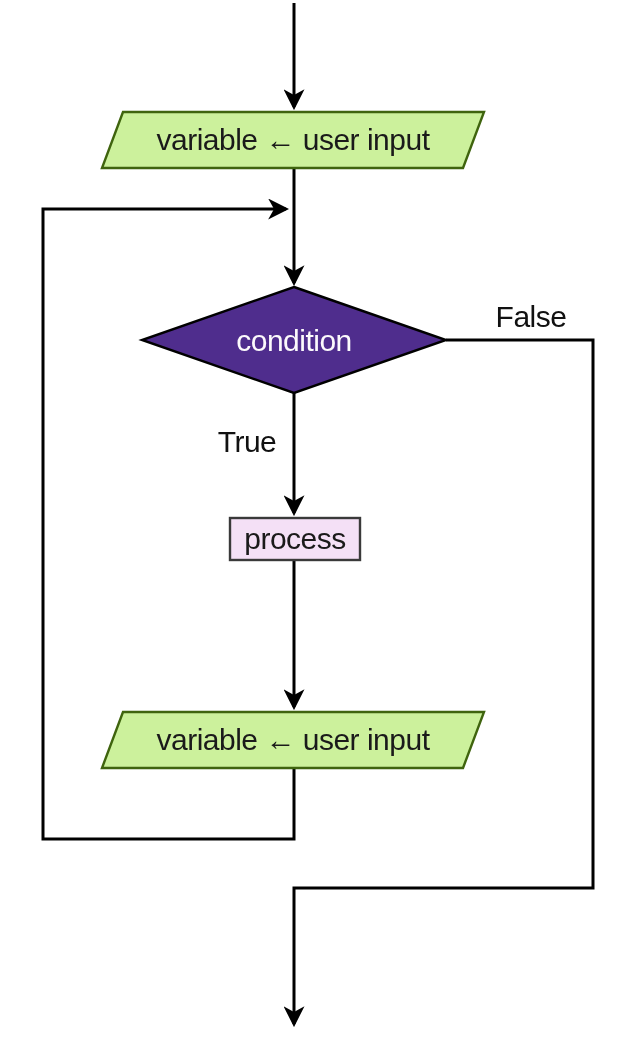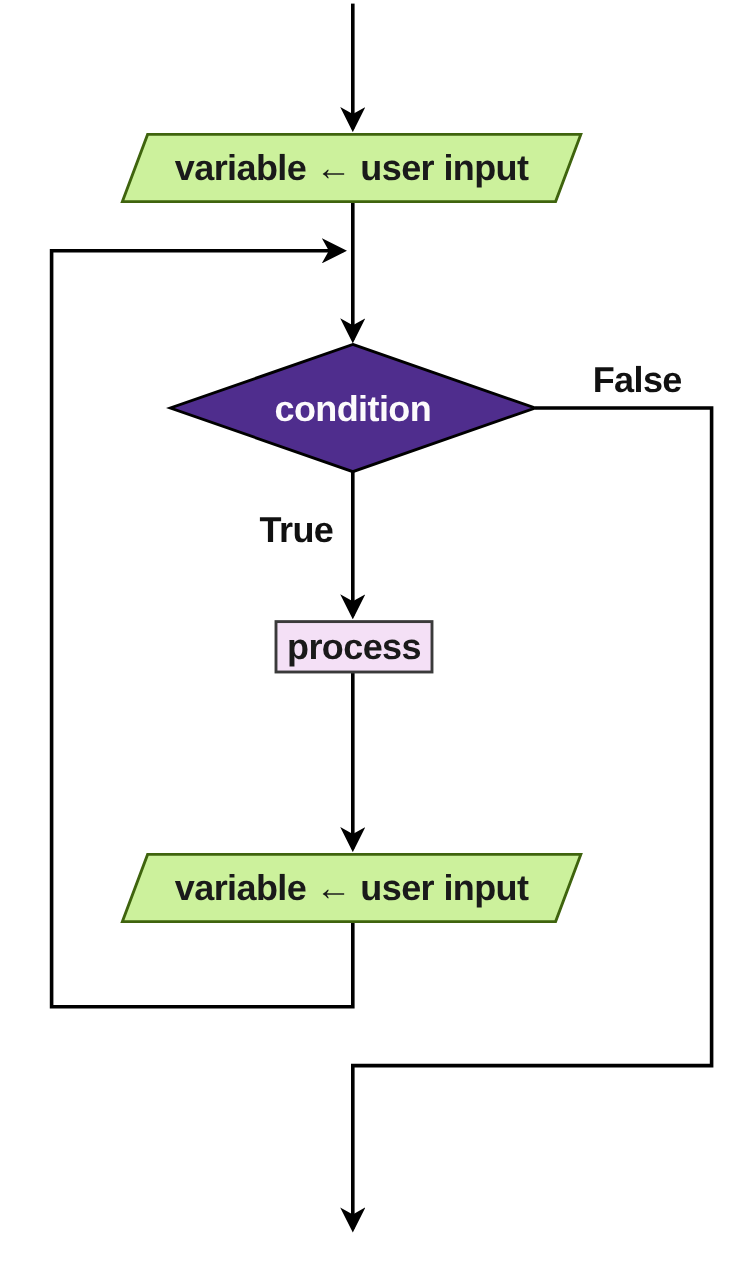--- a/index.html
+++ b/index.html
@@ -8,21 +8,20 @@
     background: #ffffff;
     width: 618px;
     height: 1064px;
     overflow: hidden;
   }
   .stage {
     position: relative;
     width: 618px;
     height: 1064px;
     background: #ffffff;
-    font-weight: bold;
   }
   svg.flow {
     display: block;
     width: 618px;
     height: 1064px;
   }
   .node-label {
     font-family: "Liberation Sans", sans-serif;
     font-size: 30px;
     letter-spacing: -0.5px;

